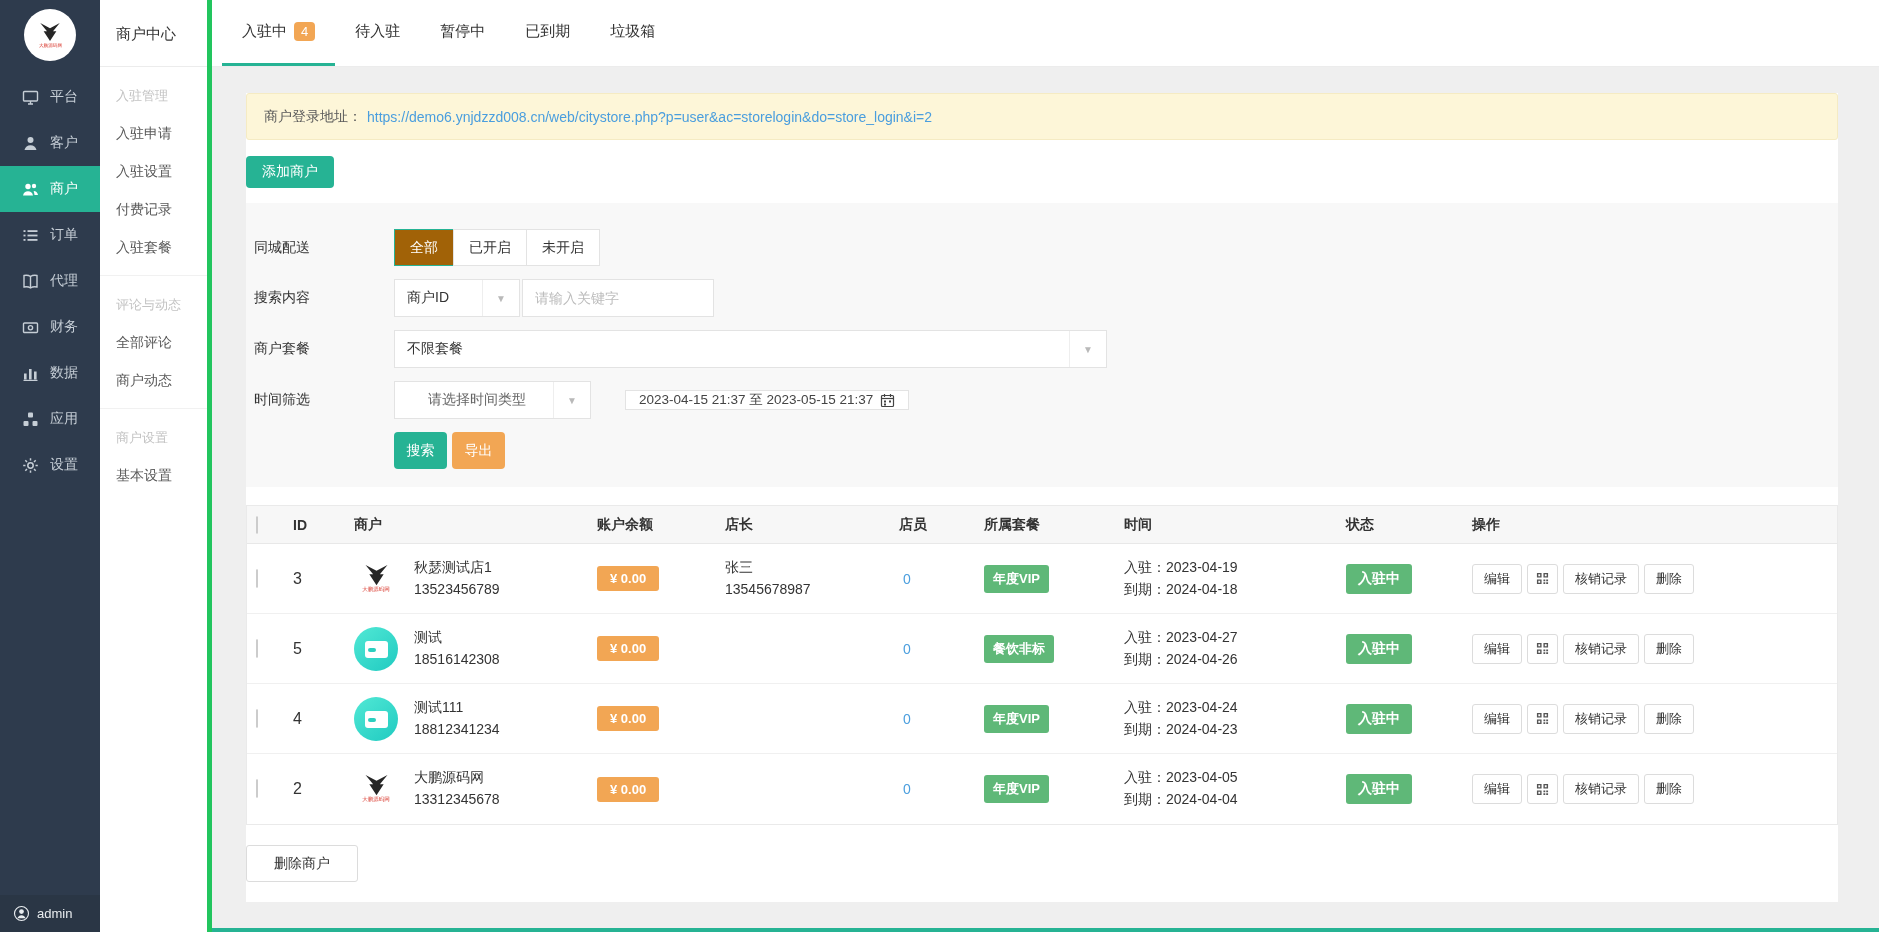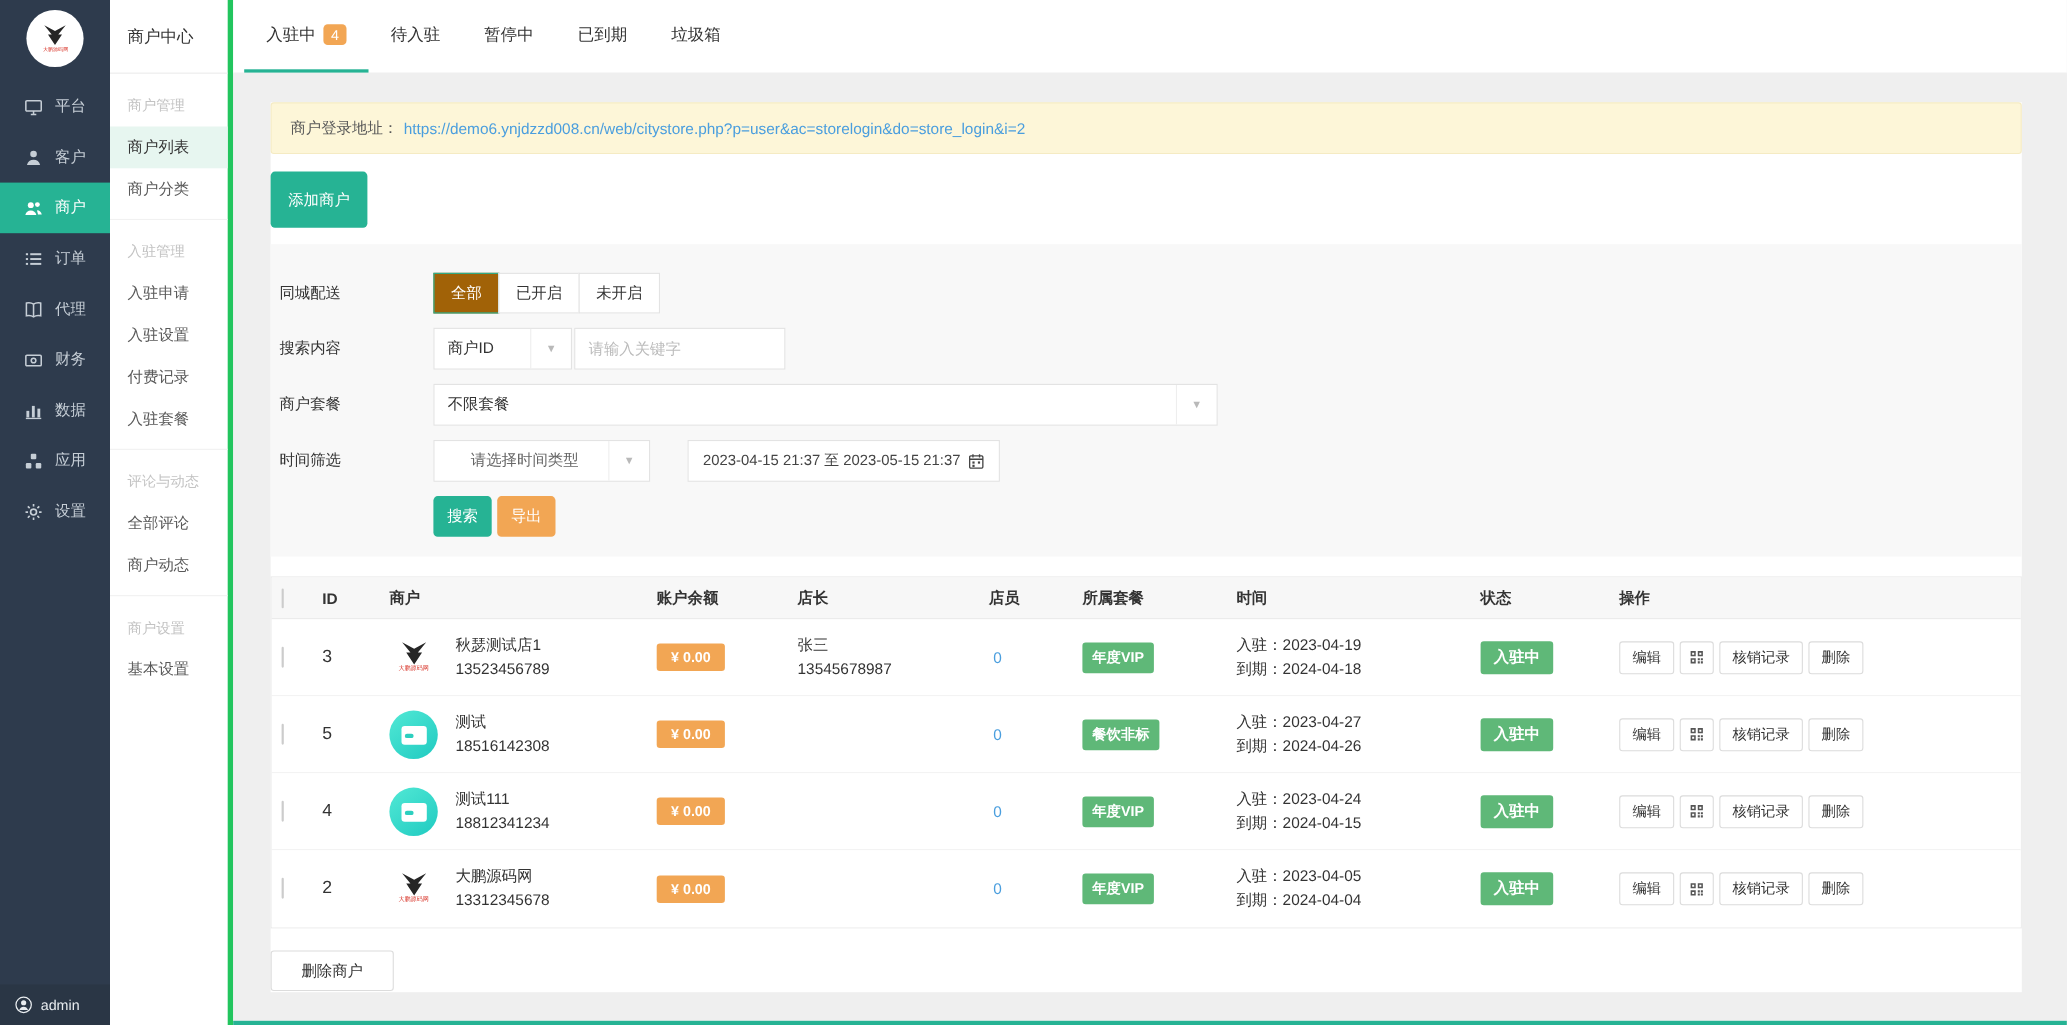--- a/index.html
+++ b/index.html
@@ -46,21 +46,21 @@
 
   .content { flex:1; background:#efefef; padding:26px 41px 0 34px; overflow:hidden; }
   .card { background:#fff; width:1592px; height:809px; }
 
   .notice { height:47px; background:#fdf6d8; border:1px solid #f5ebc3; border-radius:3px;
     display:flex; align-items:center; padding-left:17px; font-size:14px; color:#595959; }
   .notice a { color:#4a9ede; text-decoration:none; margin-left:5px; }
 
   .btn { border:none; border-radius:4px; font-size:14px; cursor:pointer;
     font-family:inherit; display:inline-flex; align-items:center; justify-content:center; }
-  .btn-add { margin-top:16px; height:51px; padding:0 16px; background:#26b394; color:#fff; }
+  .btn-add { margin-top:16px; height:32px; padding:0 16px; background:#26b394; color:#fff; }
 
   .filter { margin-top:15px; background:#f8f8f8; padding:26px 0 18px; }
   .frow { display:flex; align-items:center; margin-bottom:13px; min-height:37px; }
   .frow:last-child { margin-bottom:0; }
   .flabel { width:148px; padding-left:8px; font-size:14px; color:#333; flex-shrink:0; }
   .seg { display:flex; }
   .seg-btn { height:37px; padding:0 15px; display:flex; align-items:center; background:#fff;
     border:1px solid #e3e3e3; margin-left:-1px; font-size:14px; color:#333; cursor:pointer; }
   .seg-btn:first-child { margin-left:0; }
   .seg-btn.active { background:#a16207; border-color:#26b394; color:#fff; }
@@ -69,21 +69,21 @@
   .select .val { padding:0 12px; flex:1; white-space:nowrap; overflow:hidden; }
   .select .arrow { width:37px; align-self:stretch; border-left:1px solid #eee;
     display:flex; align-items:center; justify-content:center; color:#b9b9b9; font-size:10px; }
   .sel-type { width:126px; }
   .sel-package { width:713px; }
   .sel-timetype { width:197px;padding-left:21px; }
   .sel-timetype .val { color:#666; }
   .tinput { width:192px; height:38px; margin-left:2px; border:1px solid #e3e3e3; background:#fff;
     padding:0 12px; font-size:14px; color:#333; font-family:inherit; outline:none; }
   .tinput::placeholder { color:#bcbcbc; }
-  .daterange { margin-left:34px; height:38px; background:#fff; border:1px solid #e3e3e3;
+  .daterange { margin-left:34px; height:20px; background:#fff; border:1px solid #e3e3e3;
     display:flex; align-items:center; gap:7px; padding:0 13px; font-size:13.5px; color:#444; cursor:pointer; }
   .btn-search { height:37px; width:53px; background:#26b394; color:#fff; }
   .btn-export { height:37px; width:53px; background:#f2a654; color:#fff; margin-left:5px; }
 
   
   .data-table { margin-top:18px; border:1px solid #eaeaea; }
   .trow { display:grid; align-items:center;
     grid-template-columns:38px 52px 250px 130px 170px 85px 140px 225px 125px 1fr; }
   .thead { height:38px; background:#f7f7f7; font-weight:bold; font-size:14px; color:#333;
     border-bottom:1px solid #e8e8e8; }
@@ -227,25 +227,20 @@
           <circle cx="9" cy="7" r="2.5" fill="#e9edf0"></circle>
           <path d="M4.7 14c.8-2.1 2.4-3.2 4.3-3.2s3.5 1.1 4.3 3.2Z" fill="#e9edf0"></path>
         </svg>
       <span>admin</span>
     </div>
   </div>
 
   <div class="submenu">
     <div class="submenu-title">商户中心</div>
 
-    <div class="group">
-      <div class="group-heading">商户管理</div>
-      <div class="group-item active">商户列表</div>
-      <div class="group-item">商户分类</div>
-    </div>
 
     <div class="group">
       <div class="group-heading">入驻管理</div>
       <div class="group-item">入驻申请</div>
       <div class="group-item">入驻设置</div>
       <div class="group-item">付费记录</div>
       <div class="group-item">入驻套餐</div>
     </div>
 
     <div class="group">
@@ -443,21 +438,21 @@
             </div>
             <div class="c-balance"><span class="badge-balance">¥ 0.00</span></div>
             <div class="c-manager two-line">
               <div></div>
               <div></div>
             </div>
             <div class="c-staff">0</div>
             <div class="c-package"><span class="badge-pkg">年度VIP</span></div>
             <div class="c-time two-line">
               <div>入驻：2023-04-24</div>
-              <div>到期：2024-04-15</div>
+              <div>到期：2024-04-23</div>
             </div>
             <div class="c-status"><span class="badge-status">入驻中</span></div>
             <div class="c-ops">
               <button class="op-btn">编辑</button>
               <button class="op-btn op-qr">
                   <svg viewBox="0 0 14 14" width="13" height="13">
                     <path fill="currentColor" d="M1 1h5v5H1zm1.5 1.5v2h2v-2zM8 1h5v5H8zm1.5 1.5v2h2v-2zM1 8h5v5H1zm1.5 1.5v2h2v-2zM8 8h2v2H8zm3 0h2v2h-2zM8 11h2v2H8zm3 0h2v2h-2z"></path>
                   </svg>
                 </button>
               <button class="op-btn">核销记录</button>

